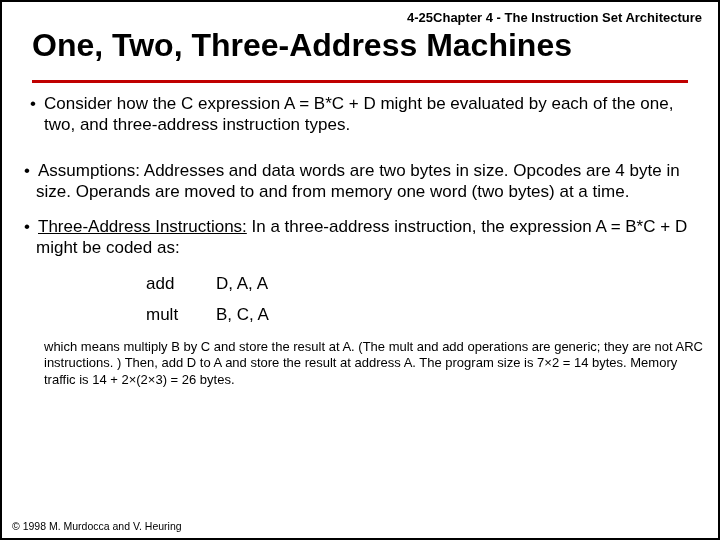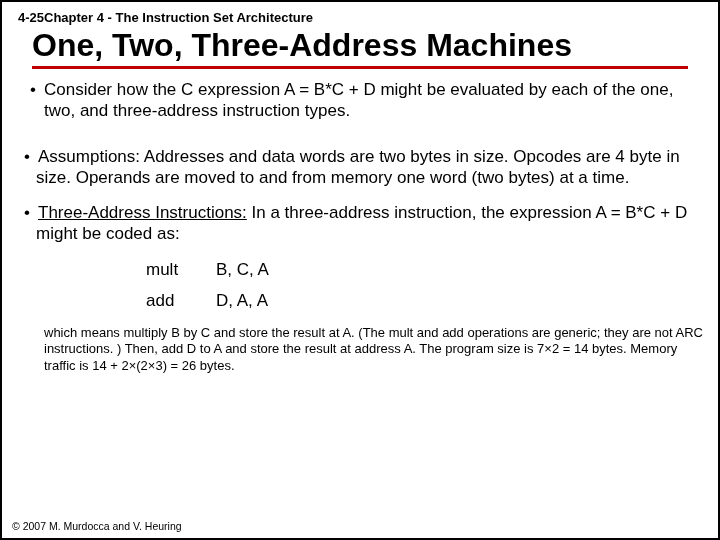--- a/index.html
+++ b/index.html
@@ -5,28 +5,28 @@
   * { margin: 0; padding: 0; box-sizing: border-box; }
   html, body { width: 720px; height: 540px; }
   body {
     font-family: Arial, Helvetica, sans-serif;
     background: #fff;
     border: 2px solid #000;
     position: relative;
     padding: 8px 14px 8px 14px;
     color: #000;
   }
-  .hdr { display: flex; justify-content: flex-start; align-items: baseline; font-weight: bold; font-size: 13px; padding: 0 2px; }
+  .hdr { display: flex; justify-content: flex-end; align-items: baseline; font-weight: bold; font-size: 13px; padding: 0 2px; }
   .hdr-right { text-align: right; }
   .title {
     font-weight: bold;
     font-size: 32px;
     text-align: left;
     border-bottom: 3px solid #c00000;
-    padding-bottom: 2px;
+    padding-bottom: 16px;
     margin: 2px 16px 10px 16px;
   }
   .body { font-size: 17px; line-height: 1.25; }
   .bullet { padding-left: 28px; text-indent: -14px; margin-bottom: 24px; }
   .bullet2 { padding-left: 20px; text-indent: -12px; margin-bottom: 14px; }
   .bullet .dot, .bullet2 .dot { display: inline-block; width: 14px; text-indent: 0; }
   .underline { text-decoration: underline; }
   .code-block { margin: 6px 0 14px 130px; font-size: 17px; }
   .code-row { display: flex; margin-bottom: 10px; }
   .code-row .mn { width: 70px; }
@@ -52,28 +52,28 @@
 <div class="body">
 
   <p class="bullet"><span class="dot">•</span><span>Consider how the C expression A = B*C + D might be evaluated by each of the one, two, and three-address  instruction types.</span></p>
 
   <p class="bullet2"><span class="dot">•</span><span>Assumptions: Addresses and data words are two bytes in size. Opcodes are 4 byte in size. Operands are moved to and from memory one word (two bytes) at a time.</span></p>
 
   <p class="bullet2"><span class="dot">•</span><span class="underline">Three-Address Instructions:</span><span> In a three-address instruction, the expression A = B*C + D might be coded as:</span></p>
 
   <div class="code-block">
     <div class="code-row">
+      <span class="mn">add</span>
+      <span>D, A, A</span>
+    </div>
+    <div class="code-row">
       <span class="mn">mult</span>
       <span>B, C, A</span>
-    </div>
-    <div class="code-row">
-      <span class="mn">add</span>
-      <span>D, A, A</span>
     </div>
   </div>
 
   <p class="closer">which means multiply B by C and store the result at A. (The mult and add operations are generic; they are not ARC instructions. ) Then, add D to A and store the result at address A. The program size is 7×2 = 14 bytes. Memory traffic is 14 + 2×(2×3) = 26 bytes.</p>
 
 </div>
 
 <div class="ftr">
-  <span>© 2007 M. Murdocca and V. Heuring</span>
+  <span>© 1998 M. Murdocca and V. Heuring</span>
 </div>
 
 </body></html>

